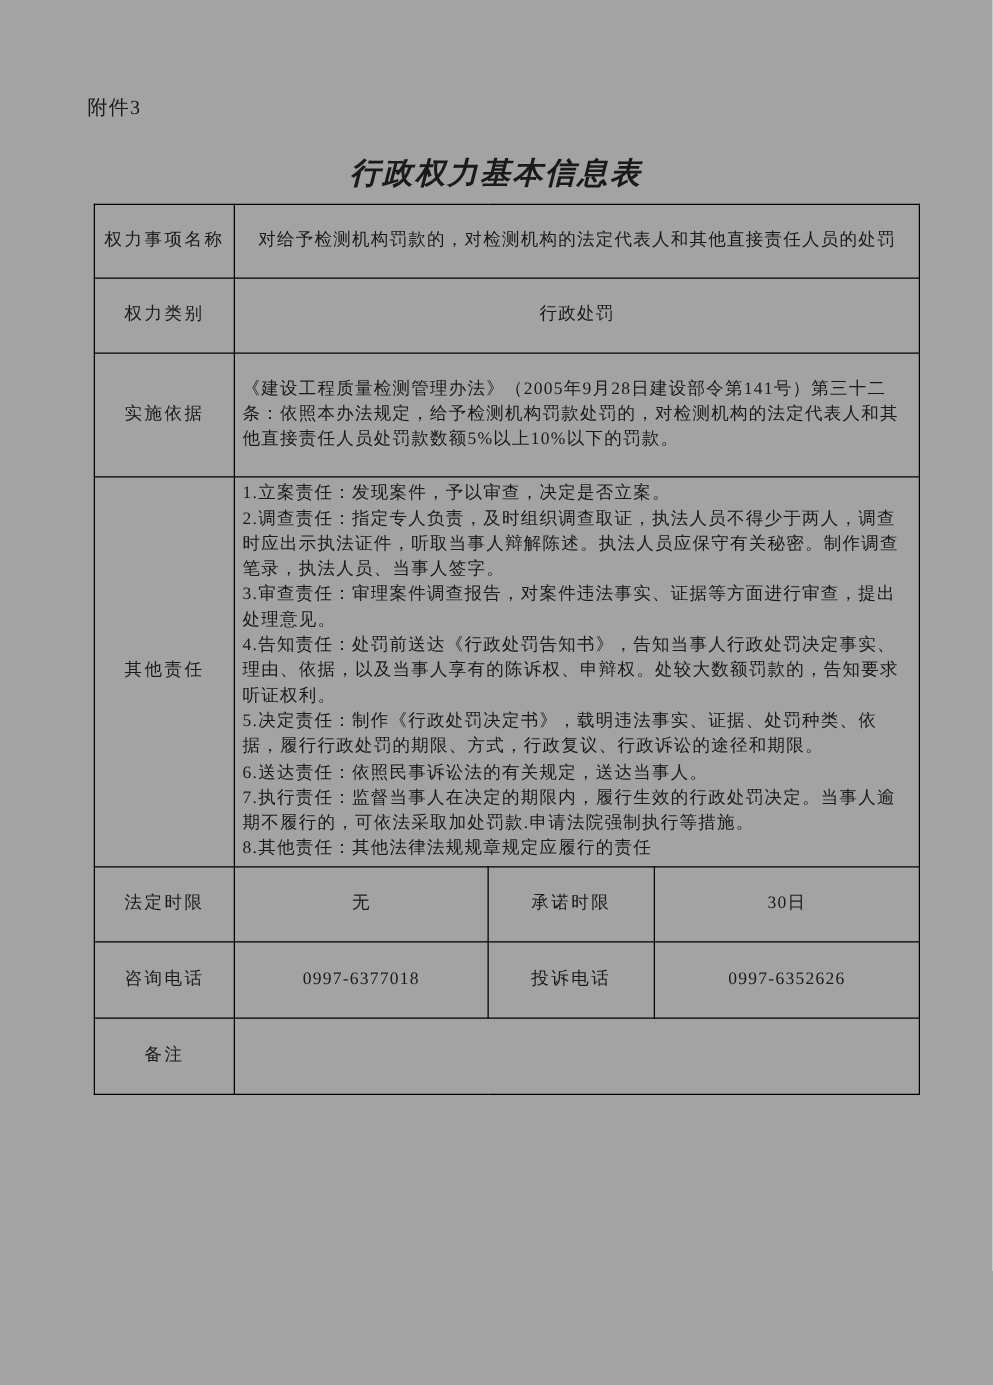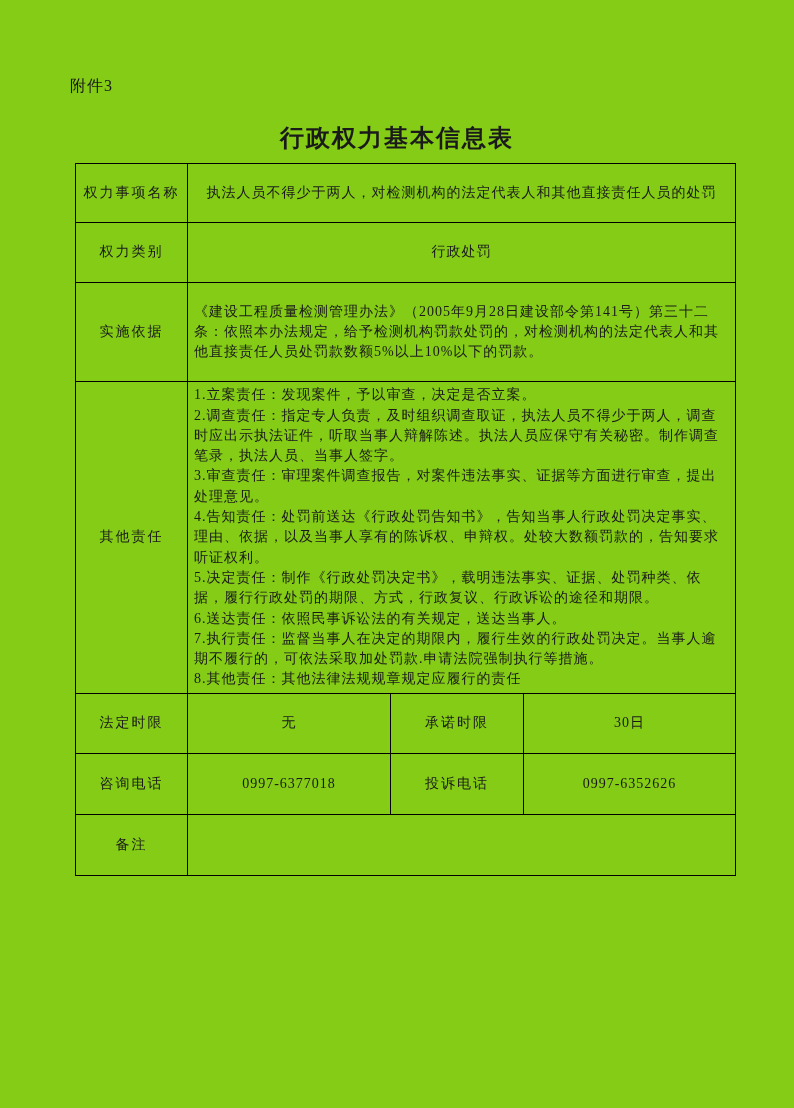--- a/index.html
+++ b/index.html
@@ -6,41 +6,42 @@
     margin: 0;
     padding: 0;
     background: #e8e8e8;
     font-family: "Liberation Serif", "DejaVu Serif", serif;
   }
   .page {
     position: relative;
     width: 794px;
     height: 1108px;
     margin: 0 auto;
-    background: #84cc16;
+    background: #a3a3a3;
     color: #1a1a1a;
     overflow: hidden;
   }
   .attachment {
     position: absolute;
     top: 76px;
     left: 70px;
     font-size: 16px;
     letter-spacing: 1px;
   }
   .doc-title {
     position: absolute;
     top: 122px;
     left: 0;
     width: 100%;
     text-align: center;
     font-size: 24px;
     font-weight: bold;
     letter-spacing: 2px;
     margin: 0;
+    font-style: italic;
   }
   table.info-table {
     position: absolute;
     top: 163px;
     left: 75px;
     width: 660px;
     border-collapse: collapse;
     table-layout: fixed;
   }
   table.info-table td {
@@ -85,21 +86,21 @@
     <colgroup>
       <col style="width:112px">
       <col style="width:203px">
       <col style="width:133px">
       <col style="width:212px">
     </colgroup>
 
     <tbody>
         <tr class="h52">
       <td class="lbl">权力事项名称</td>
-      <td class="val-center" colspan="3">执法人员不得少于两人，对检测机构的法定代表人和其他直接责任人员的处罚</td>
+      <td class="val-center" colspan="3">对给予检测机构罚款的，对检测机构的法定代表人和其他直接责任人员的处罚</td>
     </tr>
 
     <tr class="h53">
       <td class="lbl">权力类别</td>
       <td class="val-center" colspan="3">行政处罚</td>
     </tr>
 
     <tr class="h92">
       <td class="lbl">实施依据</td>
       <td class="val-left" colspan="3">《建设工程质量检测管理办法》（2005年9月28日建设部令第141号）第三十二条：依照本办法规定，给予检测机构罚款处罚的，对检测机构的法定代表人和其他直接责任人员处罚款数额5%以上10%以下的罚款。</td>

